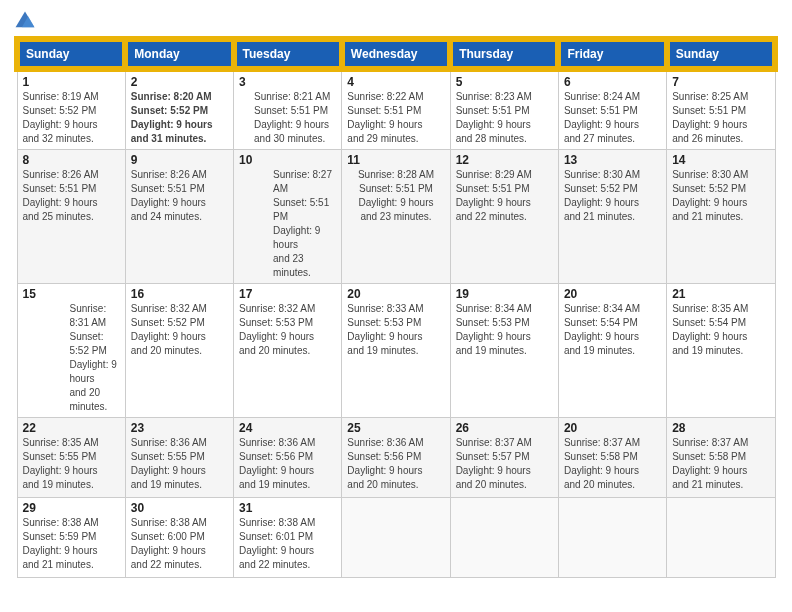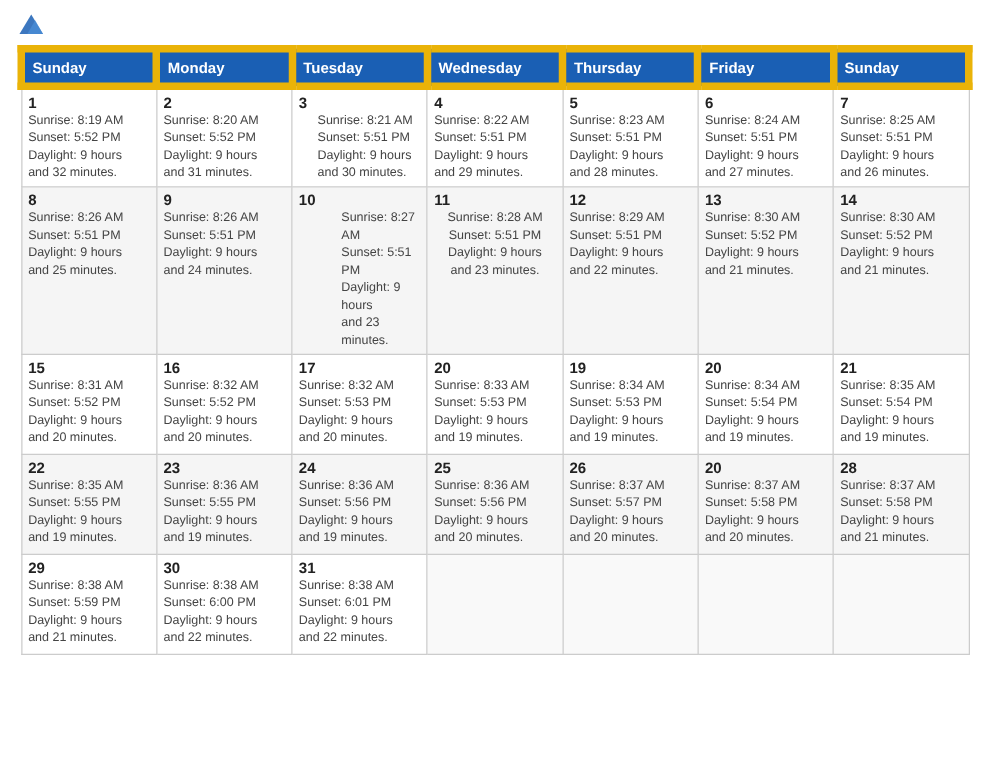--- a/index.html
+++ b/index.html
@@ -132,21 +132,21 @@
     <tr>
           <td>
             <span class="day-num">1</span>
             <div class="day-info" style="white-space: pre-line;">Sunrise: 8:19 AM
 Sunset: 5:52 PM
 Daylight: 9 hours
 and 32 minutes.</div>
           </td>
           <td>
             <span class="day-num">2</span>
-            <div class="day-info" style="white-space: pre-line;">Sunrise: 8:20 AM
+            <div class="day-info" style="white-space: pre-line; font-weight: bold;">Sunrise: 8:20 AM
 Sunset: 5:52 PM
 Daylight: 9 hours
 and 31 minutes.</div>
           </td>
           <td>
             <span class="day-num">3</span>
             <div class="day-info" style="white-space: pre-line; margin-left: 15px;">Sunrise: 8:21 AM
 Sunset: 5:51 PM
 Daylight: 9 hours
 and 30 minutes.</div>
@@ -227,21 +227,21 @@
             <span class="day-num">14</span>
             <div class="day-info" style="white-space: pre-line;">Sunrise: 8:30 AM
 Sunset: 5:52 PM
 Daylight: 9 hours
 and 21 minutes.</div>
           </td>
         </tr>
         <tr>
           <td>
             <span class="day-num">15</span>
-            <div class="day-info" style="white-space: pre-line;">Sunrise: 8:31 AM
+            <div class="day-info" style="white-space: pre-line; margin-left: 47px;">Sunrise: 8:31 AM
 Sunset: 5:52 PM
 Daylight: 9 hours
 and 20 minutes.</div>
           </td>
           <td>
             <span class="day-num">16</span>
             <div class="day-info" style="white-space: pre-line;">Sunrise: 8:32 AM
 Sunset: 5:52 PM
 Daylight: 9 hours
 and 20 minutes.</div>

